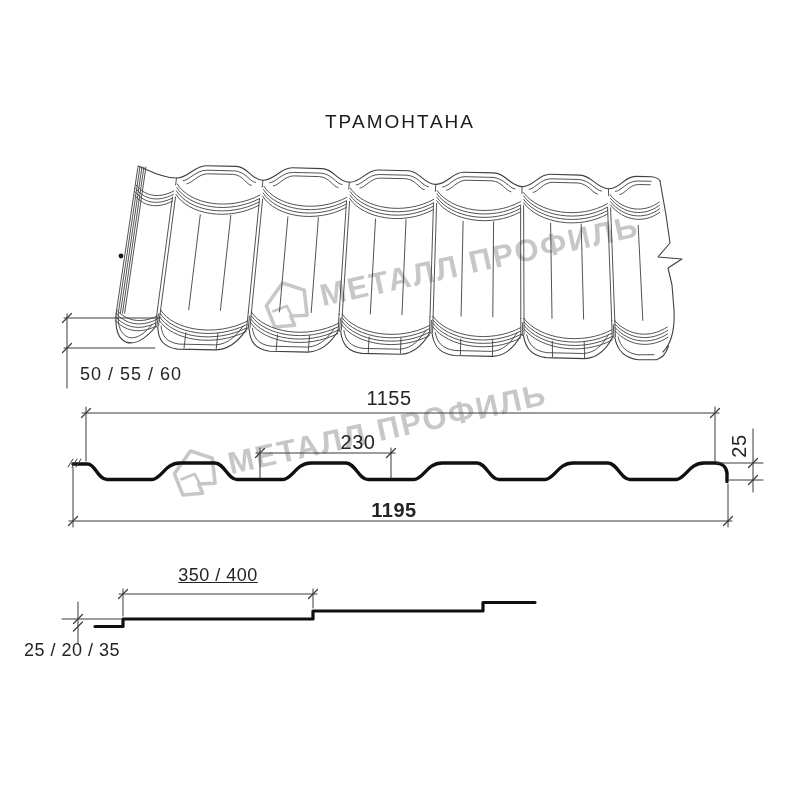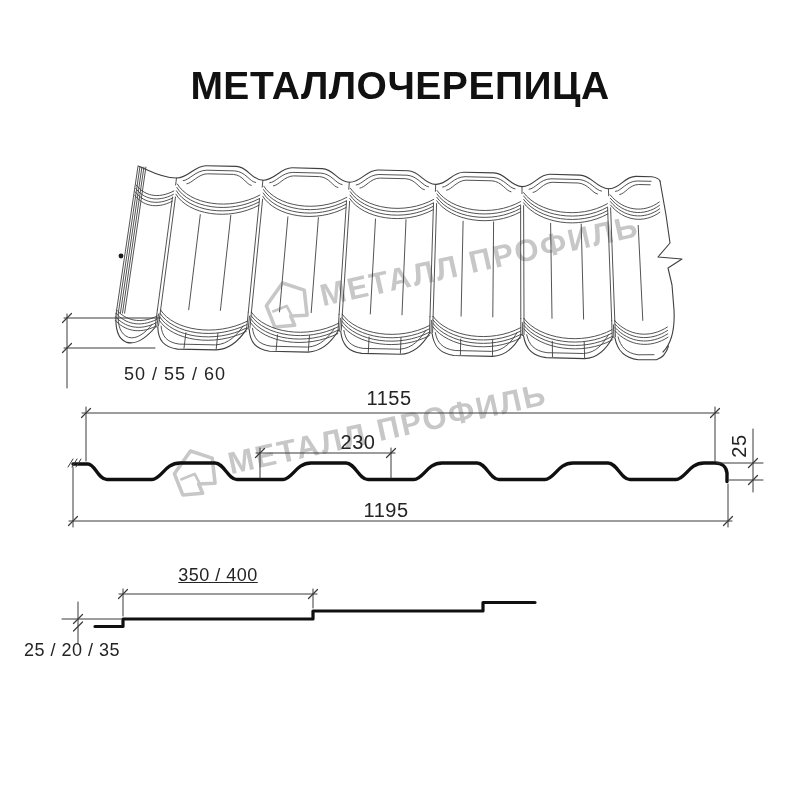--- a/index.html
+++ b/index.html
@@ -17,21 +17,21 @@
       font-weight:700;font-size:31px;letter-spacing:2px;white-space:nowrap;
       transform:rotate(-12.5deg);transform-origin:0 50%;}
   .wm svg{flex:0 0 auto;display:block;}
   svg#linework{position:absolute;left:0;top:0;}
 </style>
 </head>
 <body>
 
 <div class="page">
 
-  <div class="title">МЕТАЛЛОЧЕРЕПИЦА</div>
+  <div class="subtitle">ТРАМОНТАНА</div>
 
   <div class="wm" id="wm1" style="left: 260px; top: 284px; color: rgb(199, 199, 199);">
     <svg width="52" height="52" viewBox="0 0 58 56">
       <path d="M8 25 L31 4 L53 17 L50 45 L32 42 L34 53 L12 50 Z" fill="none" stroke-width="4" stroke-linejoin="round" class="wmstroke" stroke="#c7c7c7"></path>
       <path d="M33 41 L30 30 L13 33" fill="none" stroke-width="3" stroke-linejoin="round" class="wmstroke" stroke="#c7c7c7"></path>
     </svg>
     <span>МЕТАЛЛ ПРОФИЛЬ</span>
   </div>
 
   <div class="wm" id="wm2" style="left: 168px; top: 452px; color: rgb(199, 199, 199);">
@@ -230,20 +230,20 @@
         <path d="M119,594 L317,594" fill="none" stroke="#3a3a3a" stroke-width="1" stroke-linecap="round" stroke-linejoin="round"></path>
         <path d="M118.5,598.5 L127.5,589.5" fill="none" stroke="#3a3a3a" stroke-width="1.2" stroke-linecap="round" stroke-linejoin="round"></path>
         <path d="M308.5,598.5 L317.5,589.5" fill="none" stroke="#3a3a3a" stroke-width="1.2" stroke-linecap="round" stroke-linejoin="round"></path>
         <path d="M62,619 L121,619" fill="none" stroke="#3a3a3a" stroke-width="1" stroke-linecap="round" stroke-linejoin="round"></path>
         <path d="M78,602 L78,644" fill="none" stroke="#3a3a3a" stroke-width="1" stroke-linecap="round" stroke-linejoin="round"></path>
         <path d="M73.5,623.5 L82.5,614.5" fill="none" stroke="#3a3a3a" stroke-width="1.2" stroke-linecap="round" stroke-linejoin="round"></path>
         <path d="M73.5,631 L82.5,622" fill="none" stroke="#3a3a3a" stroke-width="1.2" stroke-linecap="round" stroke-linejoin="round"></path>
       </g>
   </svg>
 
-  <span class="dim" id="t50" style="left:80px;top:364px;letter-spacing:1px;margin-left:44px;">50 / 55 / 60</span>
+  <span class="dim" id="t50" style="left:80px;top:364px;letter-spacing:1px;">50 / 55 / 60</span>
   <span class="dim big center" id="t1155" style="left:389px;top:387px;">1155</span>
   <span class="dim big center" id="t230" style="left:325px;top:431px;margin-left:33px;">230</span>
   <span class="dim big" id="t25r" style="left:739px;top:446px;">25</span>
-  <span class="dim big center" id="t1195" style="left:386px;top:499px;">1195</span>
+  <span class="dim big center" id="t1195" style="left:394px;top:499px;font-weight:bold;">1195</span>
   <span class="dim center" id="t350" style="left:218px;top:565px;text-decoration:underline;">350 / 400</span>
   <span class="dim" id="t2535" style="left:24px;top:640px;">25 / 20 / 35</span>
 </div>
 
 </body></html>

